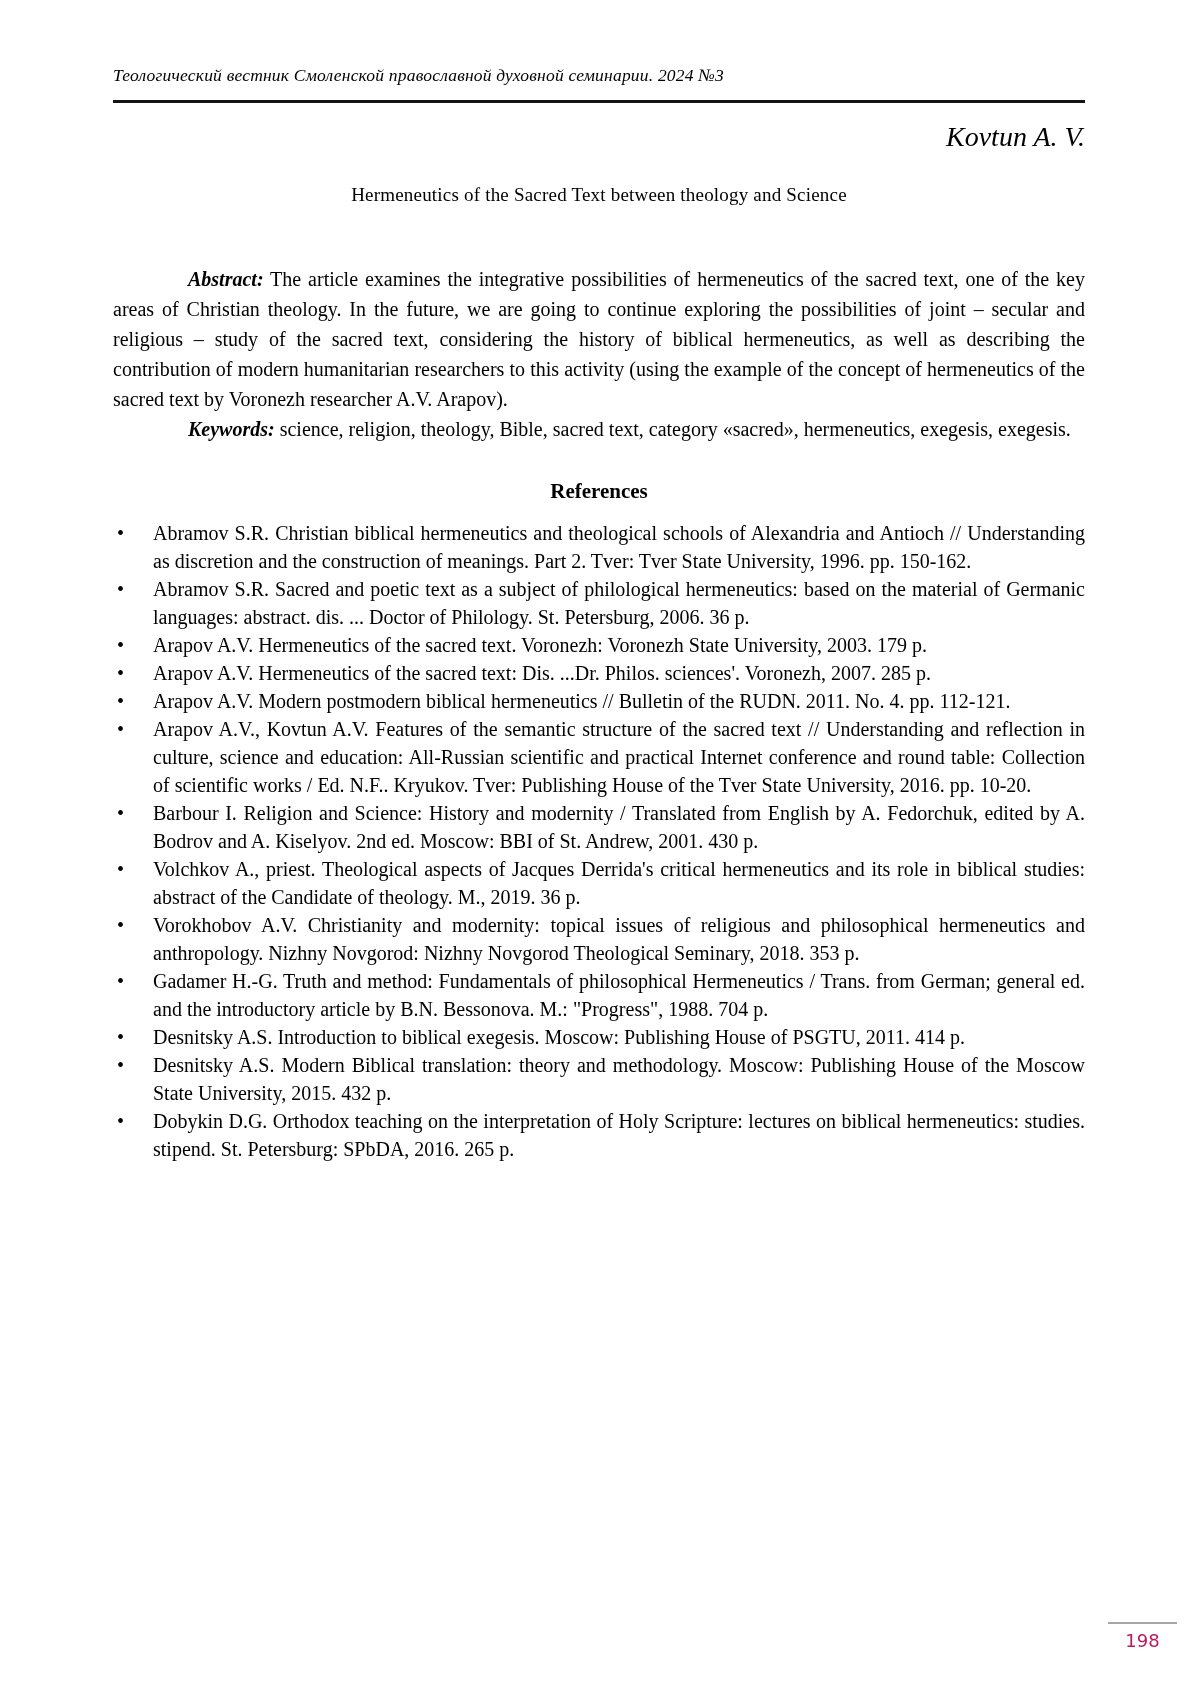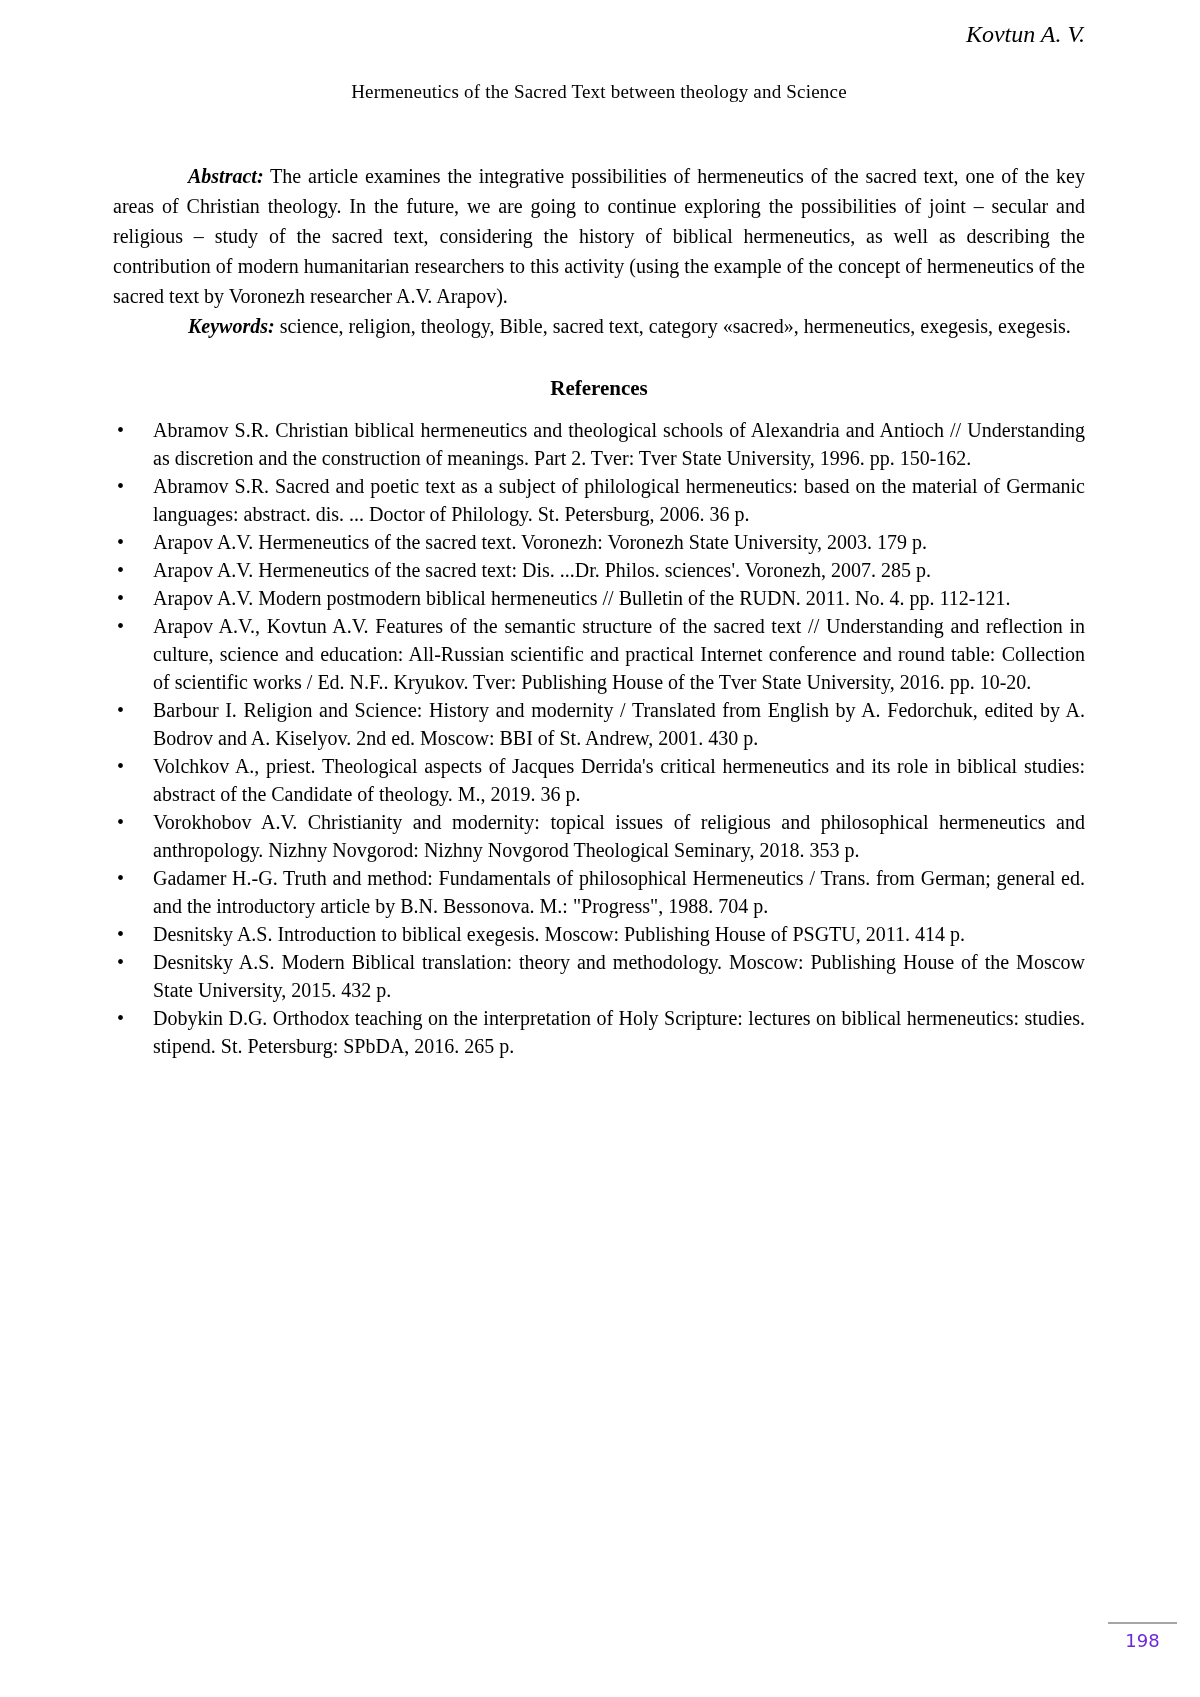--- a/index.html
+++ b/index.html
@@ -29,21 +29,21 @@
   .header-rule {
     margin-top: 14px;
     border: 0;
     border-top: 3px solid #141414;
     height: 0;
   }
   .author {
     margin-top: 22px;
     text-align: right;
     font-style: italic;
-    font-size: 24px;
+    font-size: 28px;
     line-height: 24px;
   }
   h1.title {
     margin: 29px 0 0 0;
     font-weight: normal;
     font-size: 19px;
     line-height: 34px;
     text-align: center;
     letter-spacing: 0.2px;
   }
@@ -94,28 +94,32 @@
     border-top: 2px solid #a6a6a6;
     height: 0;
     margin: 0;
   }
   .page-number {
     margin-top: 6px;
     text-align: center;
     font-family: "DejaVu Sans", "Liberation Sans", sans-serif;
     font-size: 18px;
     line-height: 22px;
-    color: #6d28d9;
+    color: #be185d;
   }
 </style>
 </head>
 <body>
 
 <div class="page">
 
+  <header>
+    <div class="journal-line">Теологический вестник Смоленской православной духовной семинарии. 2024 №3</div>
+    <hr class="header-rule">
+  </header>
 
   <div class="author">Kovtun A. V.</div>
 
   <h1 class="title">Hermeneutics of the Sacred Text between theology and Science</h1>
 
   <p class="body-par abstract"><span class="par-label">Abstract:</span><span> The article examines the integrative possibilities of hermeneutics of the sacred text, one of the key areas of Christian theology. In the future, we are going to continue exploring the possibilities of joint – secular and religious – study of the sacred text, considering the history of biblical hermeneutics, as well as describing the contribution of modern humanitarian researchers to this activity (using the example of the concept of hermeneutics of the sacred text by Voronezh researcher A.V. Arapov).</span></p>
 
   <p class="body-par keywords"><span class="par-label">Keywords:</span><span> science, religion, theology, Bible, sacred text, category «sacred», hermeneutics, exegesis, exegesis.</span></p>
 
   <h2 class="refs-heading">References</h2>

